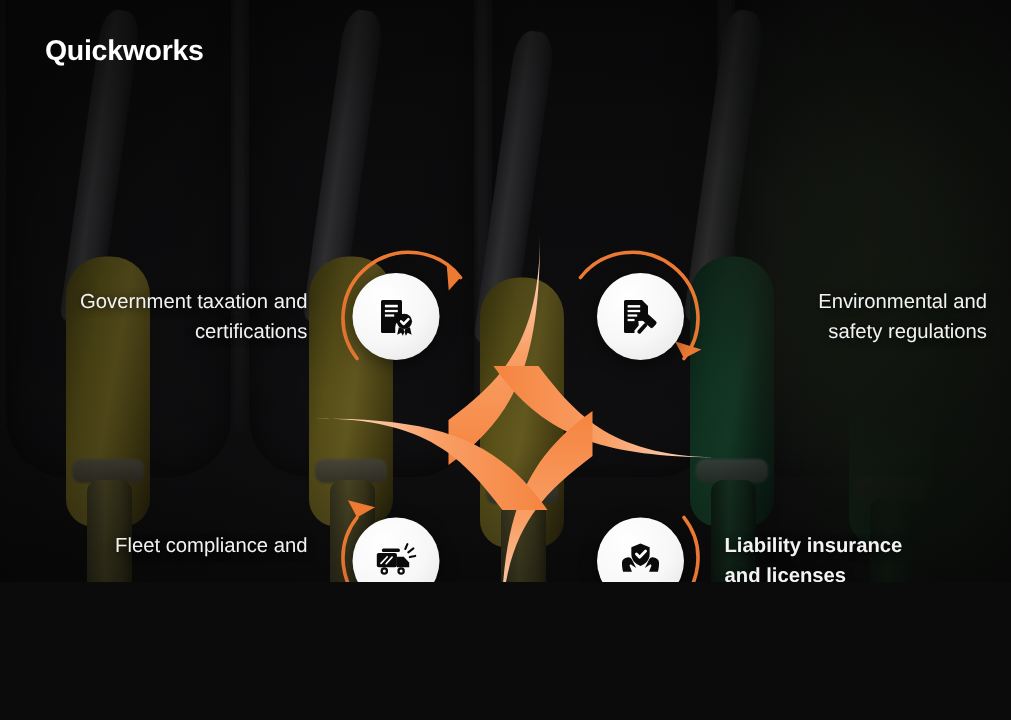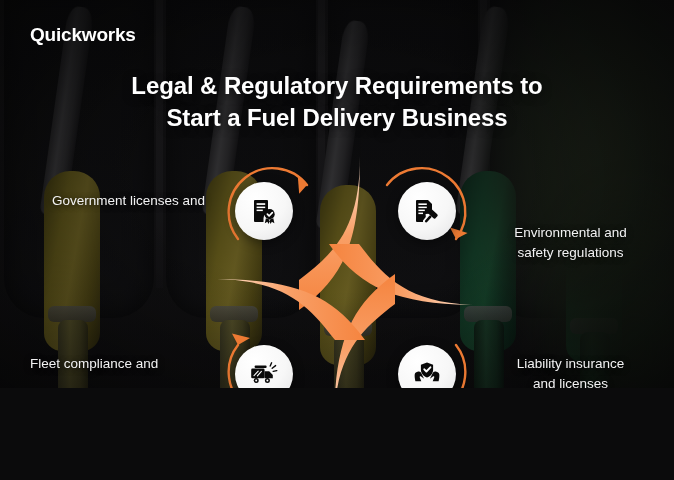--- a/index.html
+++ b/index.html
@@ -111,23 +111,23 @@
   }
 
   
   .label {
     position:absolute;
     color:#f2f2f3; font-size:13.5px; line-height:1.45; font-weight:400;
     text-shadow:0 1px 6px rgba(0,0,0,.8);
     width:175px;
   }
   .lab-tl { left:30px;  top:191px; text-align:right; }
-  .lab-tr { left:483px; top:191px; text-align:center;margin-top:32px;  }
-  .lab-bl { left:30px;  top:354px; text-align:left; }
-  .lab-br { left:483px; top:354px; text-align:center;  }
+  .lab-tr { left:483px; top:191px; text-align:right;  }
+  .lab-bl { left:30px;  top:354px; text-align:right; }
+  .lab-br { left:483px; top:354px; text-align:left;font-weight:bold;  }
 
   
   .diagram { position:absolute; left:207px; top:152px; width:280px; height:280px; }
   .diagram svg { display:block; width:280px; height:280px; overflow:visible; }
 
   
   .bubble {
     position:absolute; width:58px; height:58px; border-radius:50%;
     background:radial-gradient(circle at 34% 28%, #ffffff 0%, #f7f7f7 55%, #e3e3e4 100%);
     box-shadow:0 3px 12px rgba(0,0,0,.45);
@@ -191,27 +191,24 @@
     <div class="bg-foliage"></div>
     <div class="bg-foliage2"></div>
     <div class="bg-scrim"></div>
     <div class="bg-vig"></div>
   </div>
 
   <div class="content">
 
     <div class="logo">Quickworks</div>
 
-    <div class="title">
-      <div>Legal &amp; Regulatory Requirements to</div>
-      <div>Start a Fuel Delivery Business</div>
-    </div>
 
     <div class="label lab-tl">
-      <div>Government licenses and</div>
+      <div>Government taxation and</div>
+      <div>certifications</div>
     </div>
     <div class="label lab-tr">
       <div>Environmental and</div>
       <div>safety regulations</div>
     </div>
     <div class="label lab-bl">
       <div>Fleet compliance and</div>
     </div>
     <div class="label lab-br">
       <div>Liability insurance</div>

